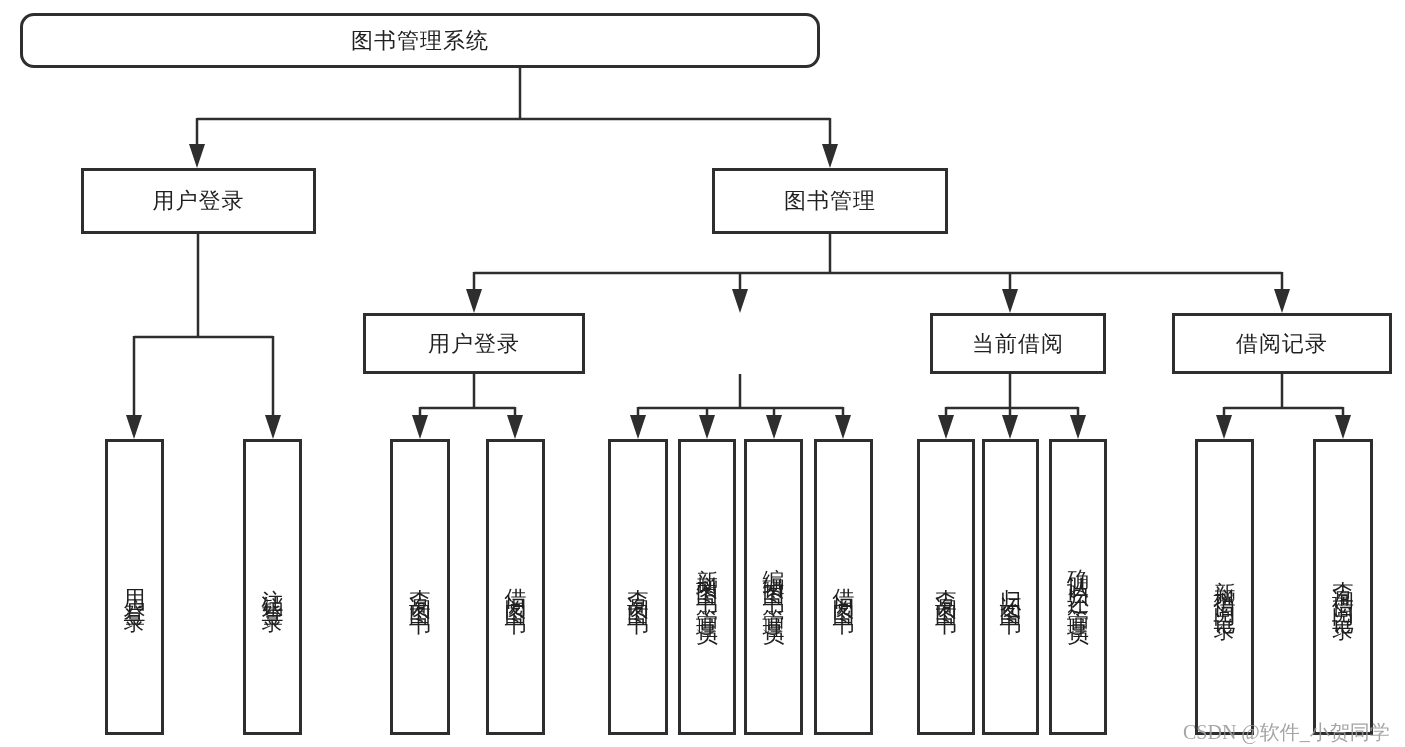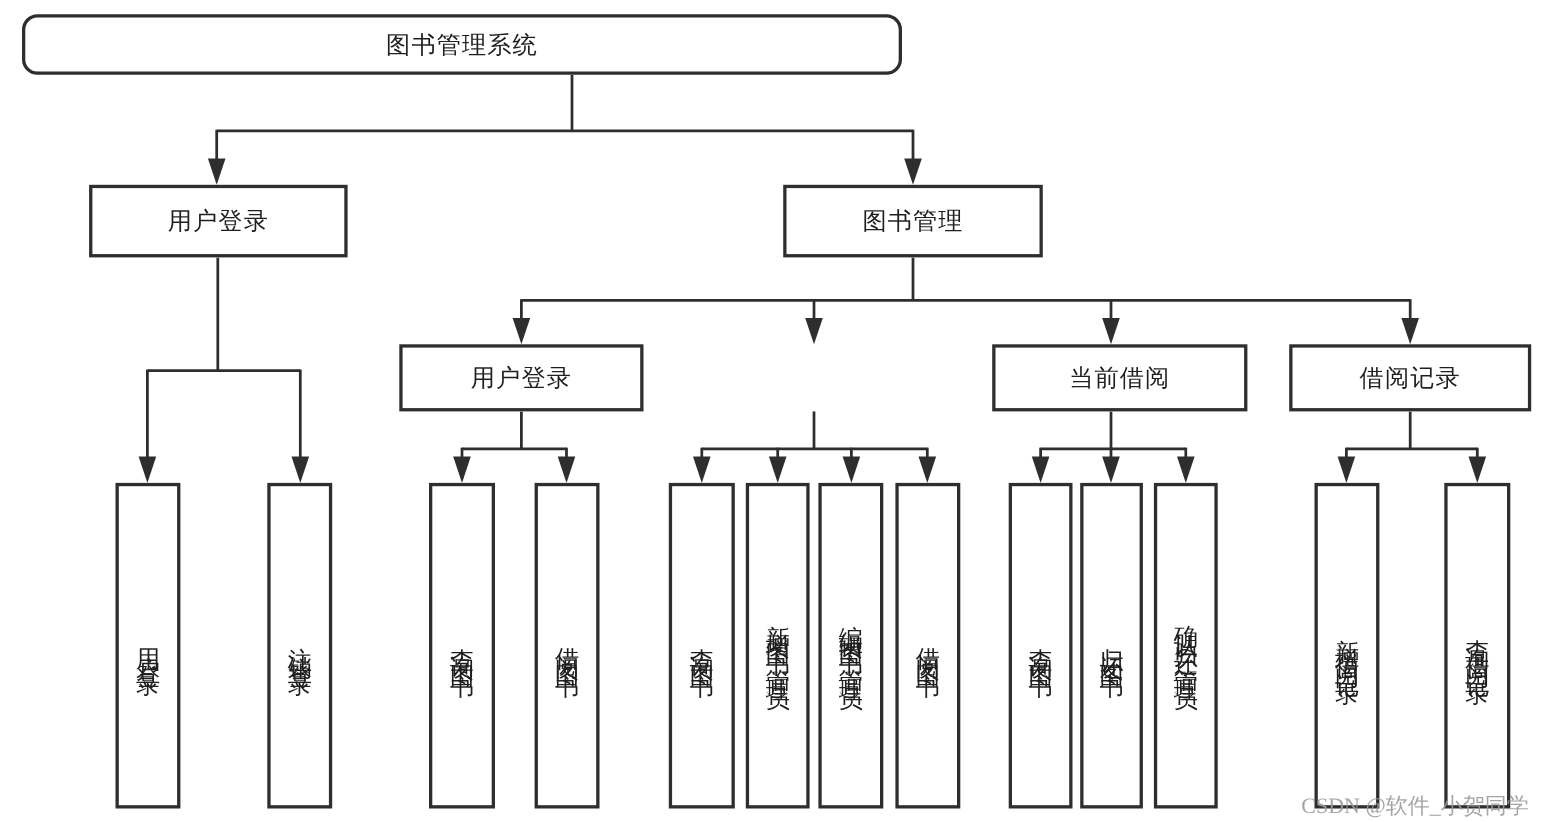--- a/index.html
+++ b/index.html
@@ -119,21 +119,21 @@
   <div class="box" style="left:81px; top:168px; width:235px; height:66px;">
     <span class="hlabel">用户登录</span>
   </div>
   <div class="box" style="left:712px; top:168px; width:236px; height:66px;">
     <span class="hlabel">图书管理</span>
   </div>
 
   <div class="box" style="left:363px; top:313px; width:222px; height:61px;">
     <span class="hlabel">用户登录</span>
   </div>
-  <div class="box" style="left:902px; top:313px; width:232px; height:61px;">
+  <div class="box" style="left:930px; top:313px; width:176px; height:61px;">
     <span class="hlabel">当前借阅</span>
   </div>
   <div class="box" style="left:1172px; top:313px; width:220px; height:61px;">
     <span class="hlabel">借阅记录</span>
   </div>
 
   <div class="box leaf" style="left:105px; top:439px; width:59px; height:296px;">
     <span class="vlabel">用户登录</span>
   </div>
   <div class="box leaf" style="left:243px; top:439px; width:59px; height:296px;">

